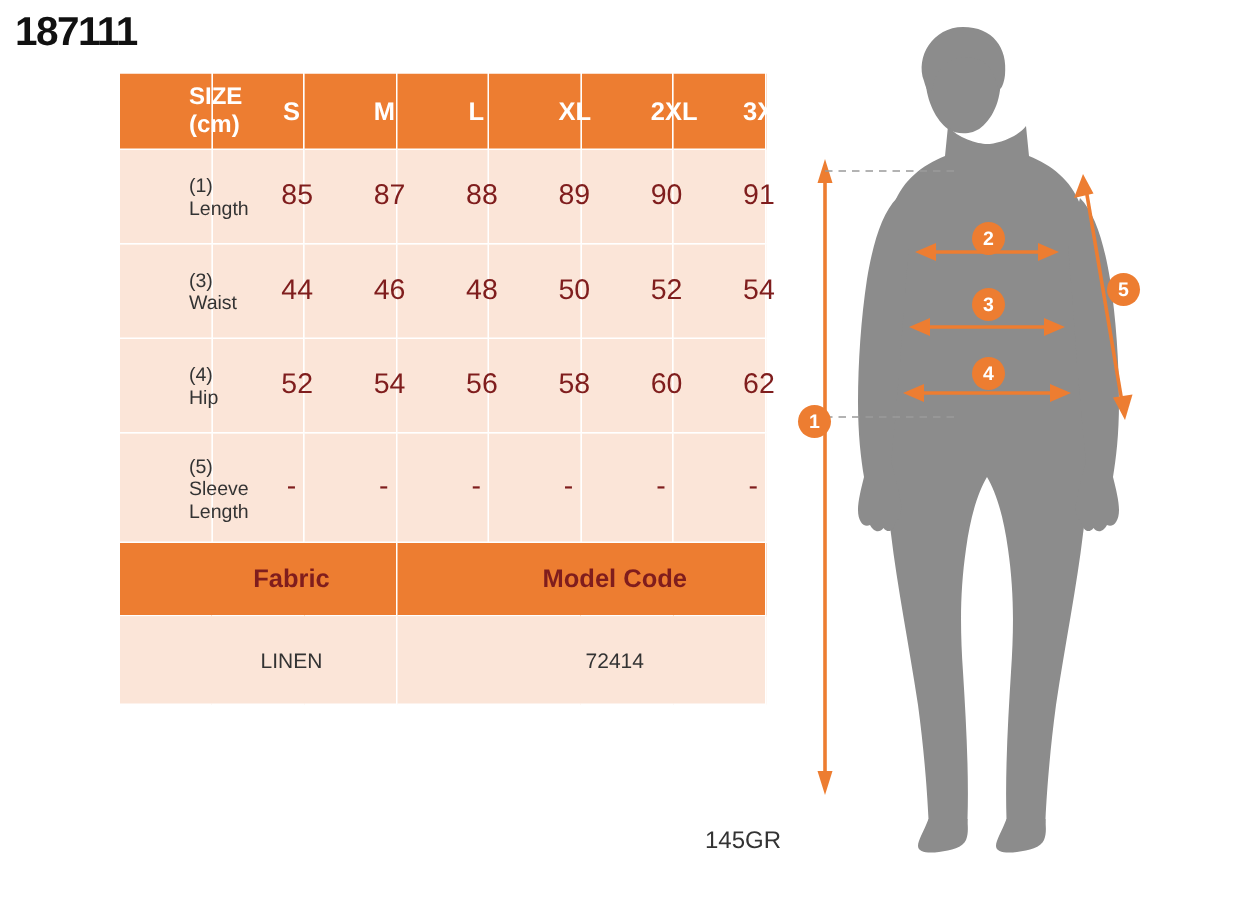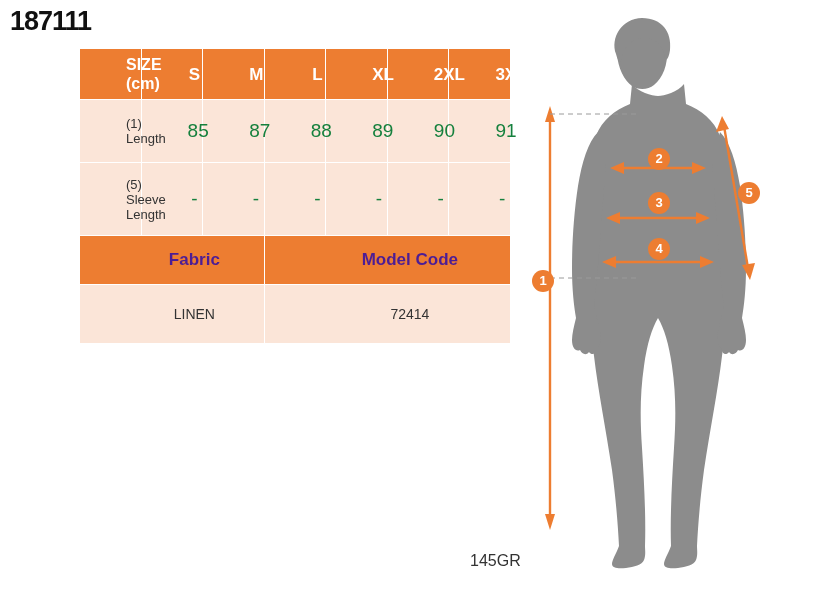--- a/index.html
+++ b/index.html
@@ -60,31 +60,31 @@
   .size-table td.row-label {
     background: #fbe5d8;
     font-size: 13px;
     line-height: 15px;
     color: #333333;
     width: 96px;
   }
   .size-table td.val {
     background: #fbe5d8;
     font-size: 19px;
-    color: #15803d;
+    color: #7f1d1d;
   }
   .size-table tr.data-row td {
     height: 60px;
   }
   .size-table tr.data-row.tall td {
     height: 70px;
   }
   .size-table tr.sub-header td {
     background: #ed7d31;
-    color: #4c1d95;
+    color: #7f1d1d;
     font-weight: bold;
     font-size: 17px;
     height: 46px;
     margin-left: 23px;
   }
   .size-table tr.sub-values td {
     background: #fbe5d8;
     font-size: 14px;
     height: 56px;
     color: #333333;
@@ -149,21 +149,39 @@
         </td>
         <td class="val">85</td>
         <td class="val">87</td>
         <td class="val">88</td>
         <td class="val">89</td>
         <td class="val">90</td>
         <td class="val">91</td>
       </tr>
 
 
-
+      <tr class="data-row">
+        <td class="row-label">(3) Waist</td>
+        <td class="val">44</td>
+        <td class="val">46</td>
+        <td class="val">48</td>
+        <td class="val">50</td>
+        <td class="val">52</td>
+        <td class="val">54</td>
+      </tr>
+
+      <tr class="data-row">
+        <td class="row-label">(4) Hip</td>
+        <td class="val">52</td>
+        <td class="val">54</td>
+        <td class="val">56</td>
+        <td class="val">58</td>
+        <td class="val">60</td>
+        <td class="val">62</td>
+      </tr>
 
       <tr class="data-row tall">
         <td class="row-label">
           <span>(5)</span><br>
           <span>Sleeve</span><br>
           <span>Length</span>
         </td>
         <td class="val">-</td>
         <td class="val">-</td>
         <td class="val">-</td>

